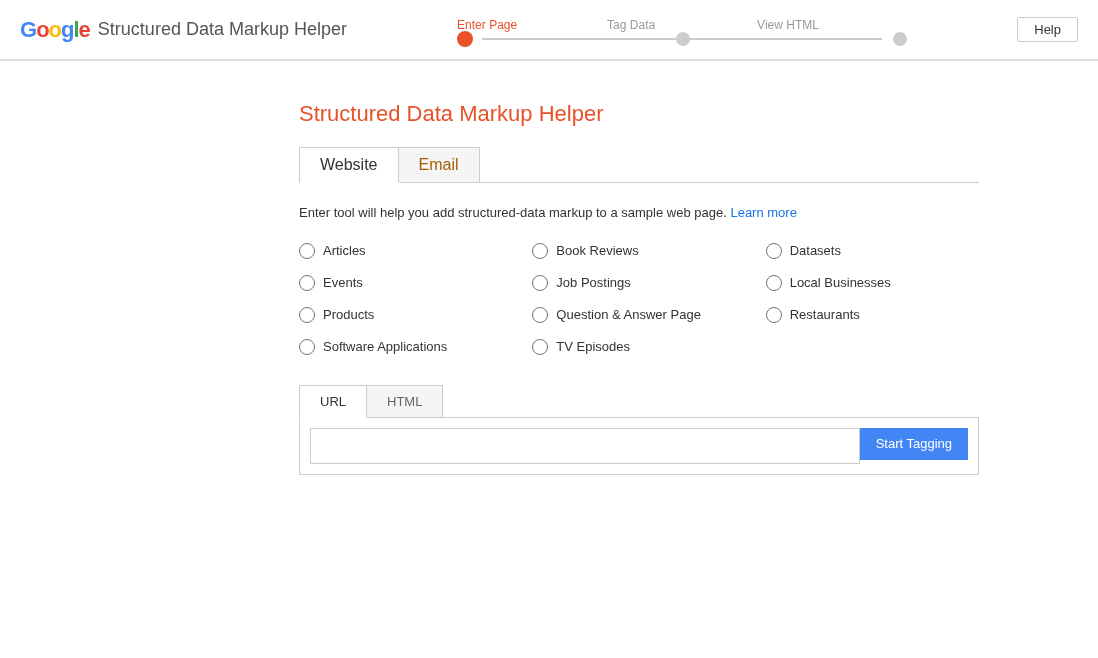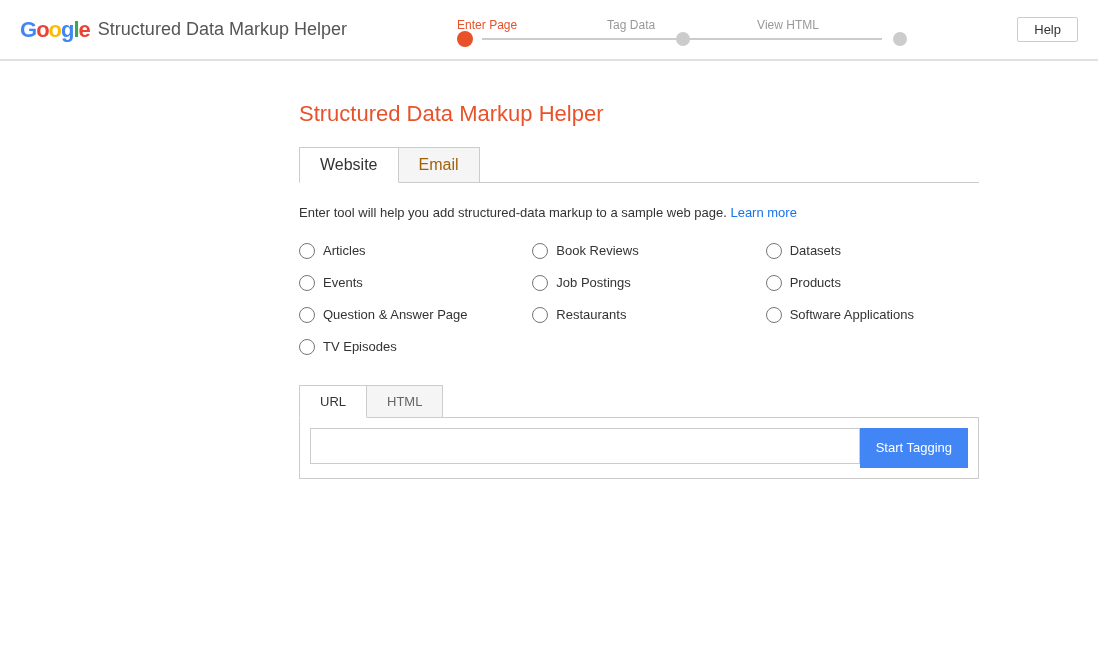--- a/index.html
+++ b/index.html
@@ -215,21 +215,21 @@
       outline: none;
       height: 36px;
     }
     .start-btn {
       background: #4285F4;
       color: #fff;
       border: none;
       padding: 6px 16px;
       font-size: 13px;
       cursor: pointer;
-      height: 40px;
+      height: 32px;
       white-space: nowrap;
     }
 
     
     .header-divider {
       height: 1px;
       background: #e0e0e0;
     }
   </style>
 </head>
@@ -299,20 +299,24 @@
     <label class="radio-item">
       <input type="radio" name="datatype" style="">
       <span>Events</span>
     </label>
     <label class="radio-item">
       <input type="radio" name="datatype" style="">
       <span>Job Postings</span>
     </label>
     <label class="radio-item">
       <input type="radio" name="datatype" style="">
+      <span>Local Businesses</span>
+    </label>
+    <label class="radio-item">
+      <input type="radio" name="datatype" style="">
       <span>Products</span>
     </label>
     <label class="radio-item">
       <input type="radio" name="datatype" style="">
       <span>Question &amp; Answer Page</span>
     </label>
     <label class="radio-item">
       <input type="radio" name="datatype" style="">
       <span>Restaurants</span>
     </label>

